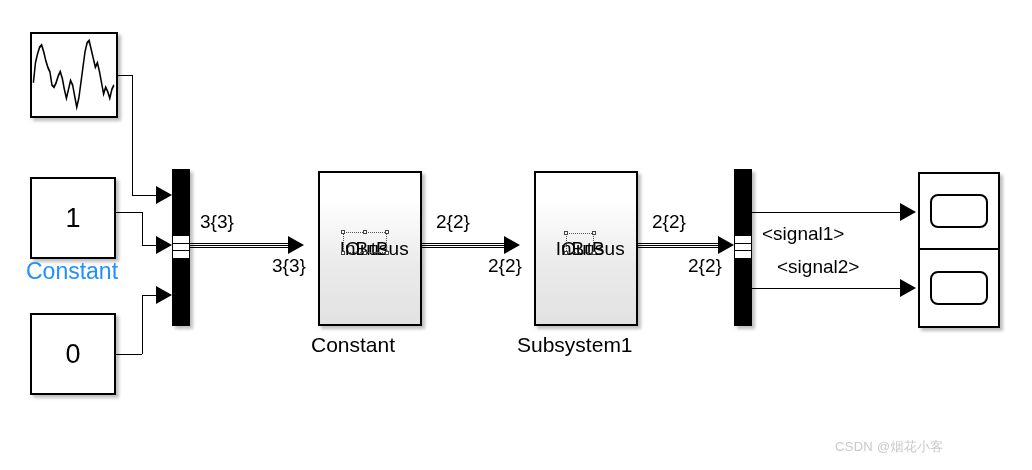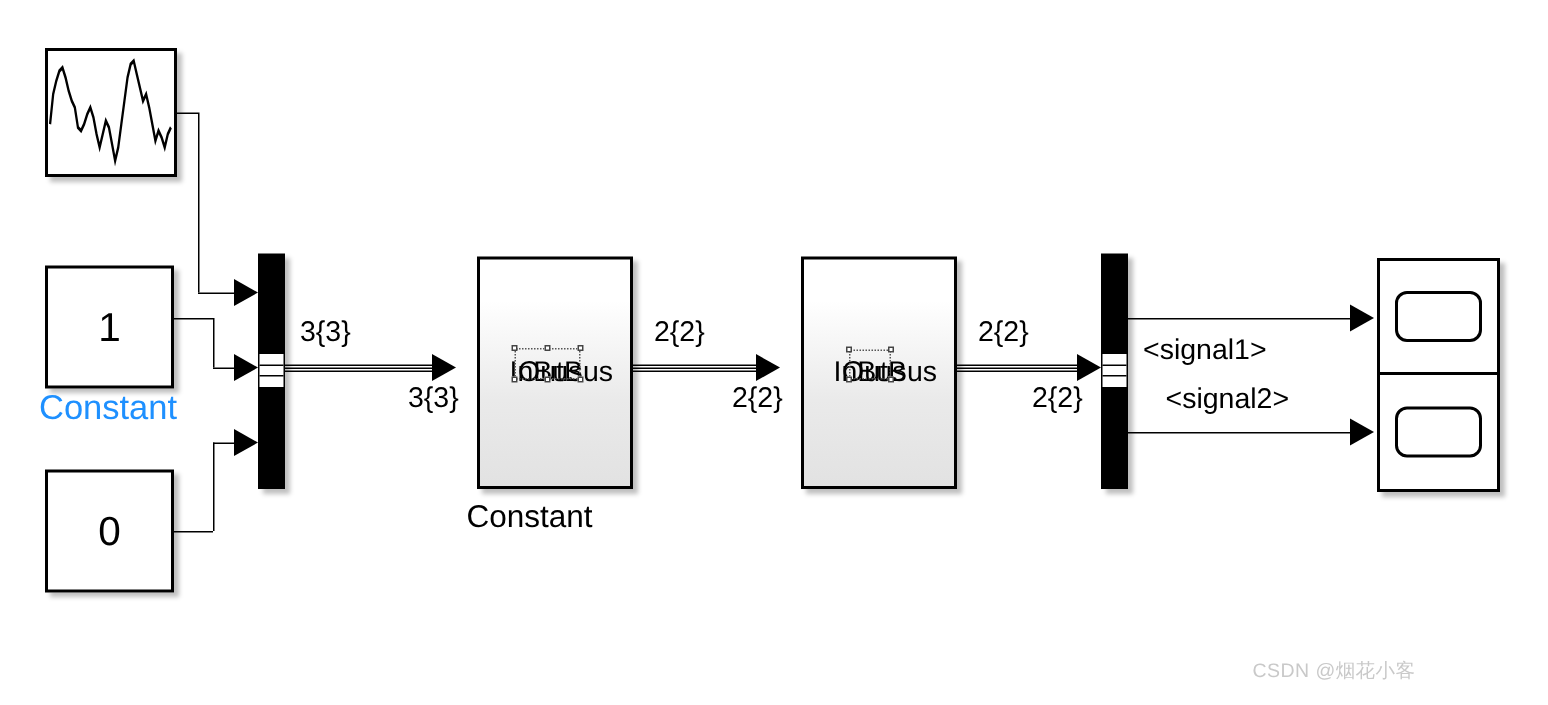--- a/index.html
+++ b/index.html
@@ -278,20 +278,21 @@
       <span class="ioport-in">InBus</span>
       <span class="ioport-out">OutBus</span>
     </div>
     <div class="sel-box" style="left:30px; top:60px; width:28px; height:20px;">
       <i class="tl"></i>
         <i class="tr"></i>
       <i class="bl"></i>
         <i class="br"></i>
     </div>
   </div>
+  <div class="label-name" style="left:517px; top:333px;">Subsystem1</div>
 
   <div class="bus-line" style="left:638px; top:243px; width:84px;">
       <i></i>
     </div>
   <div class="arrow" style="left:718px; top:236px;"></div>
   <div class="label" style="left:652px; top:211px;">2{2}</div>
   <div class="label" style="left:688px; top:255px;">2{2}</div>
 
   <div class="busbar" style="left:734px; top:169px; width:18px; height:157px;">
     <div class="notch" style="top:67px; height:22px;">

